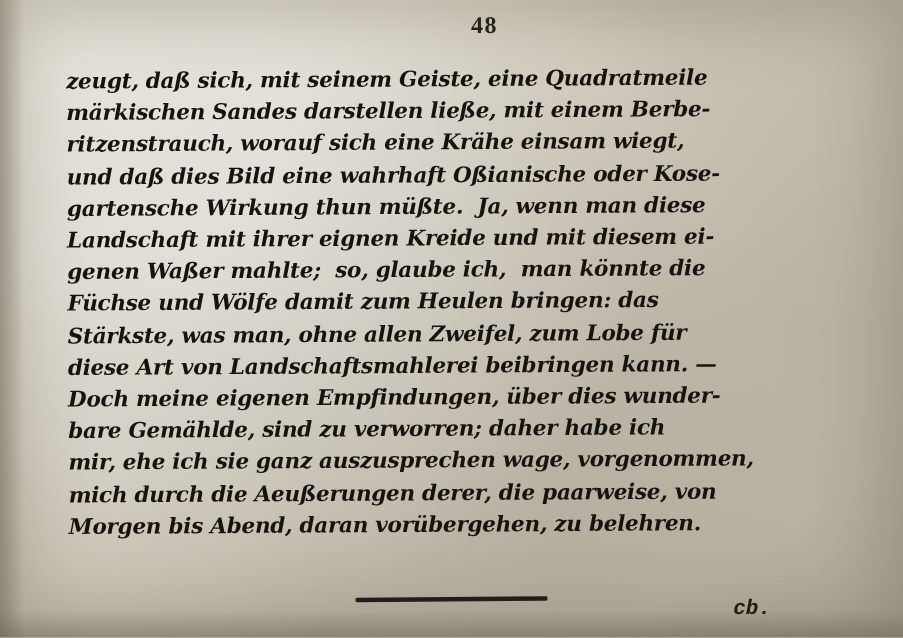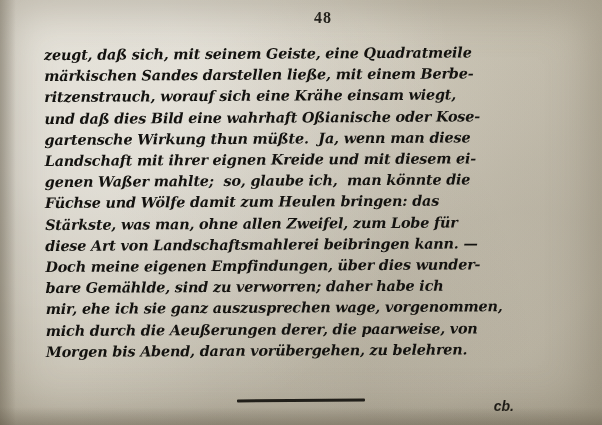--- a/index.html
+++ b/index.html
@@ -84,21 +84,21 @@
     width: 128px;
     height: 3px;
     background: #1a1915;
     border-radius: 1px;
     transform: rotate(-0.4deg);
   }
   .signature {
     position: absolute;
     right: 88px;
     top: 398px;
-    font-family: Liberation Sans, sans-serif;
+    font-family: Liberation Mono, monospace;
     font-style: italic;
     font-weight: 700;
     font-size: 14px;
     color: #141310;
   }
   .edge-left {
     position: absolute;
     top: 0; left: 0; bottom: 0; width: 16px;
     background: linear-gradient(to right, rgba(70,62,46,0.35), rgba(70,62,46,0));
     pointer-events: none;

